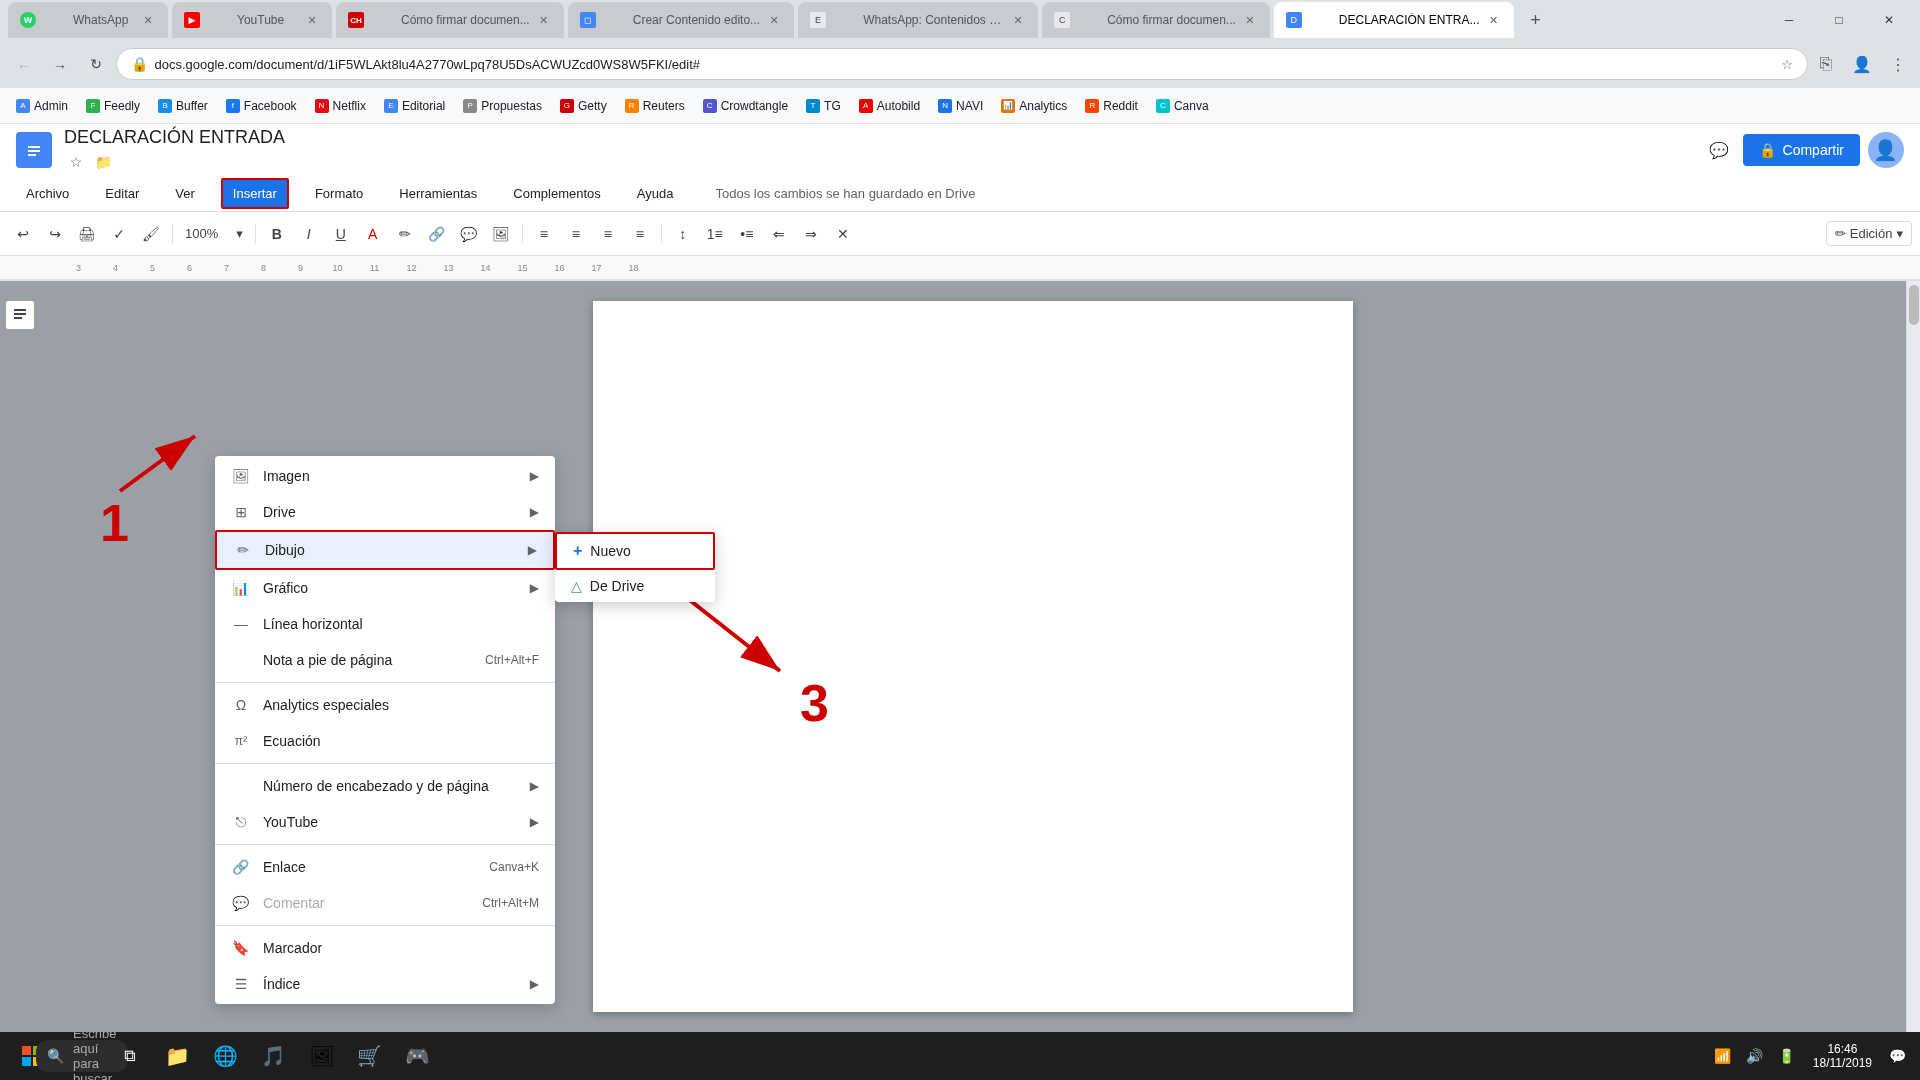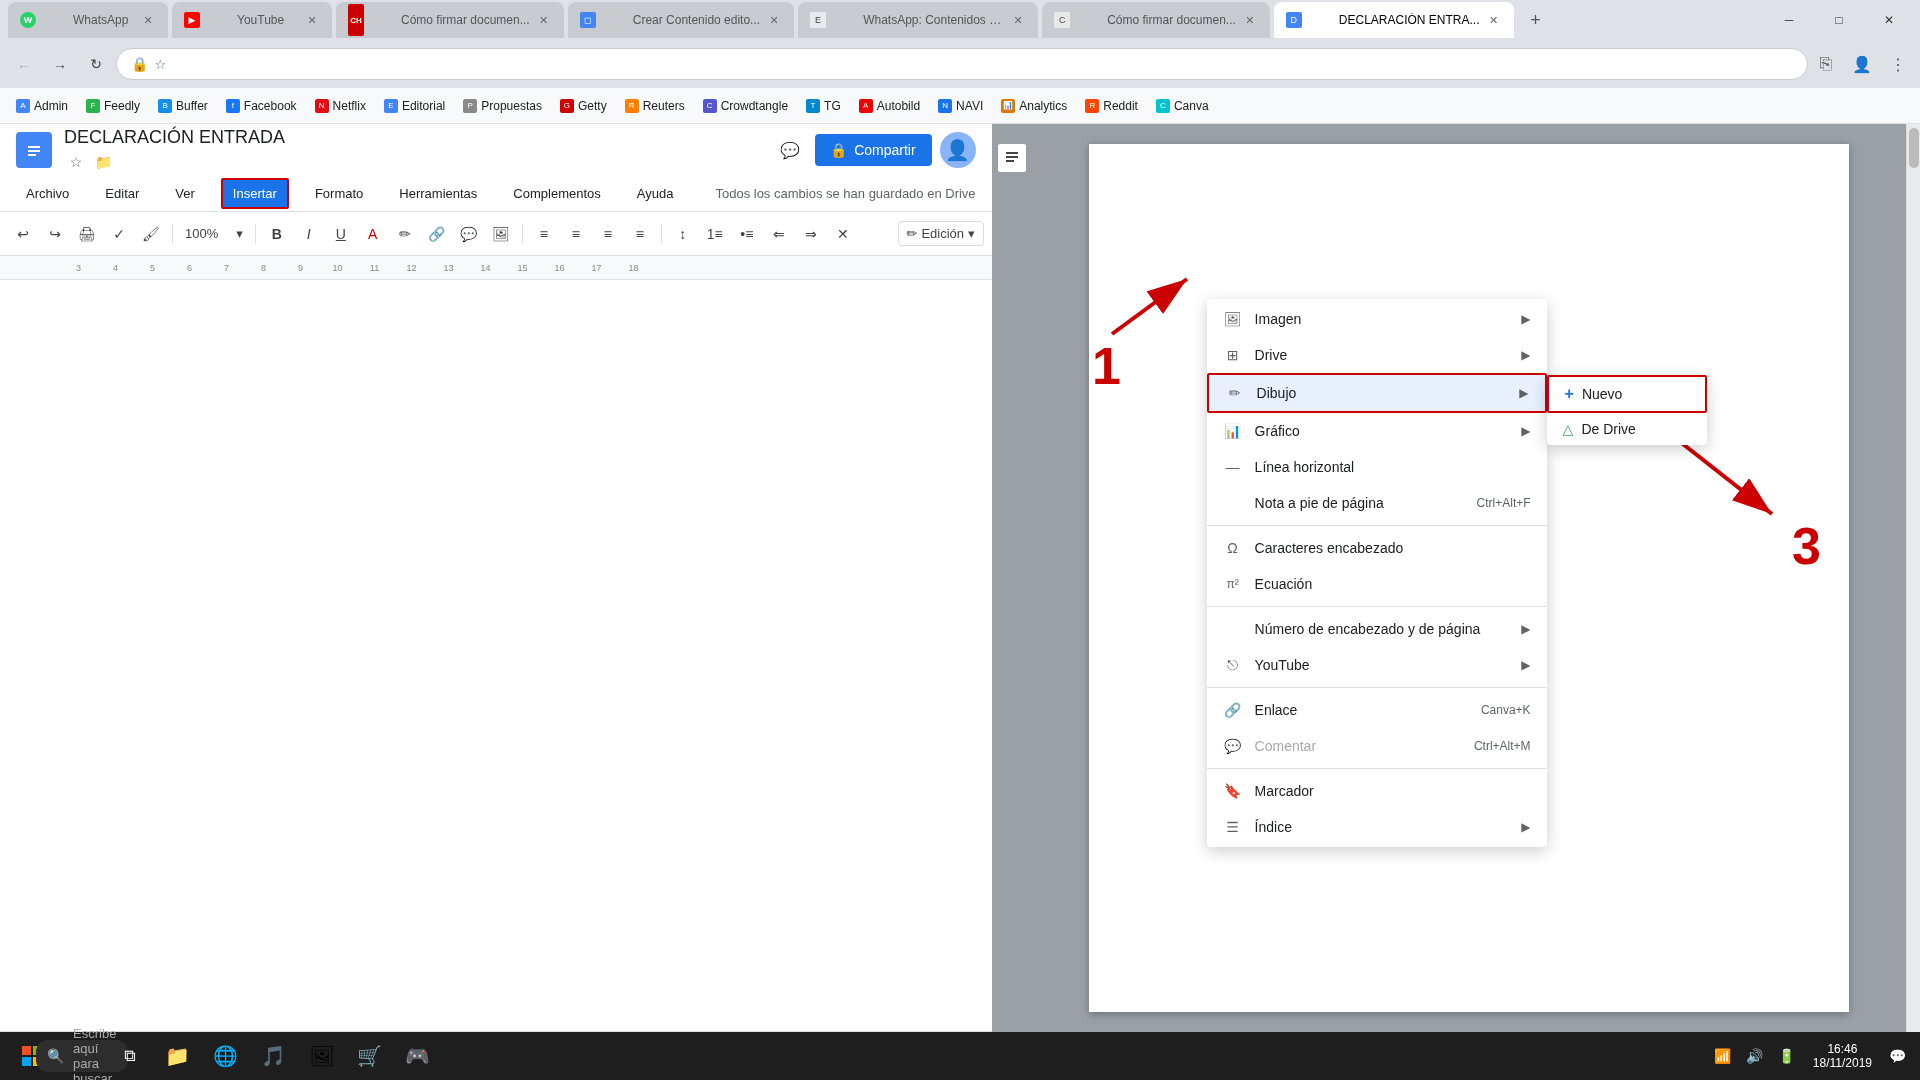--- a/index.html
+++ b/index.html
@@ -27,21 +27,21 @@
     .url-bar { flex: 1; height: 32px; background: #fff; border-radius: 16px; display: flex; align-items: center; padding: 0 14px; font-size: 13px; color: #202124; gap: 6px; border: 1px solid #c8ccd0; }
     .url-text { flex: 1; color: #202124; font-size: 13px; }
     .address-icons { display: flex; gap: 8px; align-items: center; }
     .addr-icon { width: 28px; height: 28px; border-radius: 50%; display: flex; align-items: center; justify-content: center; cursor: pointer; font-size: 14px; color: #555; }
 
     
     .bookmarks-bar { height: 36px; background: #f8f9fa; border-bottom: 1px solid #e0e0e0; display: flex; align-items: center; padding: 0 8px; gap: 2px; overflow: hidden; }
     .bookmark { display: flex; align-items: center; gap: 4px; padding: 4px 8px; border-radius: 4px; cursor: pointer; font-size: 12px; color: #202124; white-space: nowrap; }
 
     
-    .main-content { flex: 1; display: flex; flex-direction: row; background: #fff; overflow: hidden; }
+    .main-content { flex: 1; display: flex; flex-direction: column; background: #fff; overflow: hidden; }
 
     
     .doc-header { background: #fff; border-bottom: 1px solid #e0e0e0; }
     .doc-title-bar { height: 52px; display: flex; align-items: center; padding: 0 16px; gap: 12px; }
     .doc-icon { width: 36px; height: 36px; background: #4285f4; border-radius: 4px; display: flex; align-items: center; justify-content: center; color: #fff; font-size: 20px; flex-shrink: 0; }
     .doc-title-group { flex: 1; }
     .doc-title { font-size: 18px; font-weight: 500; color: #202124; }
     .doc-subtitle-icons { display: flex; gap: 4px; align-items: center; margin-top: 2px; }
     .doc-icon-btn { width: 24px; height: 24px; display: flex; align-items: center; justify-content: center; cursor: pointer; color: #666; font-size: 14px; }
     .doc-actions { display: flex; align-items: center; gap: 8px; }
@@ -106,21 +106,21 @@
       <div class="tab-favicon whatsapp-green" style="background:#25d366;border-radius:50%;display:flex;align-items:center;justify-content:center;color:#fff;font-size:9px;font-weight:bold;">W</div>
       <span class="tab-title">WhatsApp</span>
       <div class="tab-close">✕</div>
     </div>
     <div class="tab inactive">
       <div class="tab-favicon" style="background:#ff0000;border-radius:2px;display:flex;align-items:center;justify-content:center;color:#fff;font-size:9px;">▶</div>
       <span class="tab-title">YouTube</span>
       <div class="tab-close">✕</div>
     </div>
     <div class="tab inactive">
-      <div class="tab-favicon ch-red" style="width:16px;height:32px;background:#cc0000;color:#fff;font-size:8px;display:flex;align-items:center;justify-content:center;border-radius:2px;font-weight:bold;">CH</div>
+      <div class="tab-favicon ch-red" style="width:16px;height:16px;background:#cc0000;color:#fff;font-size:8px;display:flex;align-items:center;justify-content:center;border-radius:2px;font-weight:bold;">CH</div>
       <span class="tab-title">Cómo firmar documen...</span>
       <div class="tab-close">✕</div>
     </div>
     <div class="tab inactive">
       <div class="tab-favicon" style="width:16px;height:16px;background:#4285f4;border-radius:2px;display:flex;align-items:center;justify-content:center;color:#fff;font-size:9px;">◻</div>
       <span class="tab-title">Crear Contenido edito...</span>
       <div class="tab-close">✕</div>
     </div>
     <div class="tab inactive">
       <div class="tab-favicon" style="width:16px;height:16px;background:#e8eaed;border-radius:2px;display:flex;align-items:center;justify-content:center;color:#444;font-size:9px;">E</div>
@@ -144,20 +144,21 @@
       <div class="win-btn close">✕</div>
     </div>
   </div>
 
   <div class="address-bar">
     <div class="nav-btn disabled">←</div>
     <div class="nav-btn">→</div>
     <div class="nav-btn">↻</div>
     <div class="url-bar">
       <span style="color:#5f6368;font-size:14px;">🔒</span>
+      <span class="url-text">docs.google.com/document/d/1iF5WLAkt8lu4A2770wLpq78U5DsACWUZcd0WS8W5FKI/edit#</span>
       <span style="color:#5f6368;">☆</span>
     </div>
     <div class="address-icons">
       <div class="addr-icon" style="font-size:16px;">⎘</div>
       <div class="addr-icon" style="font-size:16px;">👤</div>
       <div class="addr-icon" style="font-size:16px;">⋮</div>
     </div>
   </div>
 
   <div class="bookmarks-bar">
@@ -418,21 +419,21 @@
 
             <div class="dropdown-item">
               <div class="dropdown-item-icon"></div>
               <span class="dropdown-item-label">Nota a pie de página</span>
               <span class="dropdown-item-shortcut">Ctrl+Alt+F</span>
             </div>
             <div class="dropdown-divider"></div>
 
             <div class="dropdown-item">
               <div class="dropdown-item-icon">Ω</div>
-              <span class="dropdown-item-label">Caracteres encabezado</span>
+              <span class="dropdown-item-label">Analytics especiales</span>
             </div>
 
             <div class="dropdown-item">
               <div class="dropdown-item-icon" style="font-size:12px;">π²</div>
               <span class="dropdown-item-label">Ecuación</span>
             </div>
             <div class="dropdown-divider"></div>
 
             <div class="dropdown-item">
               <div class="dropdown-item-icon"></div>

